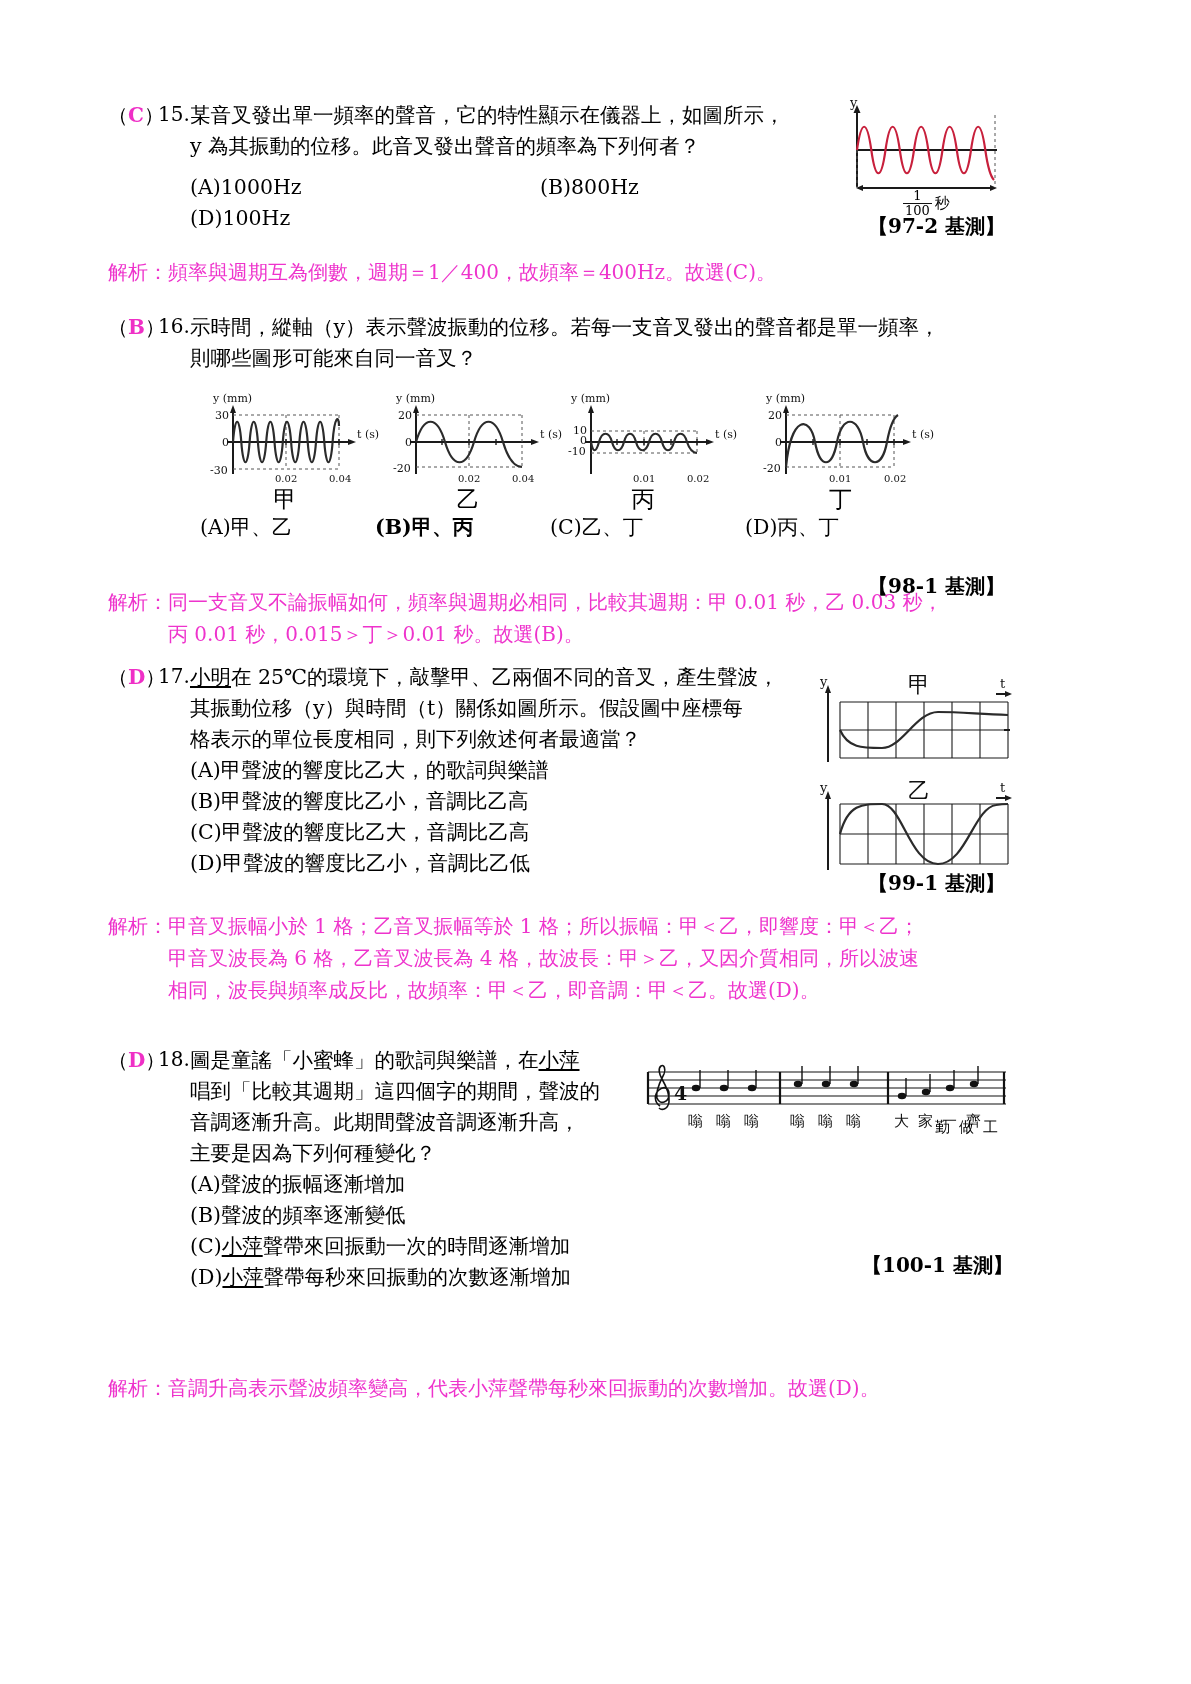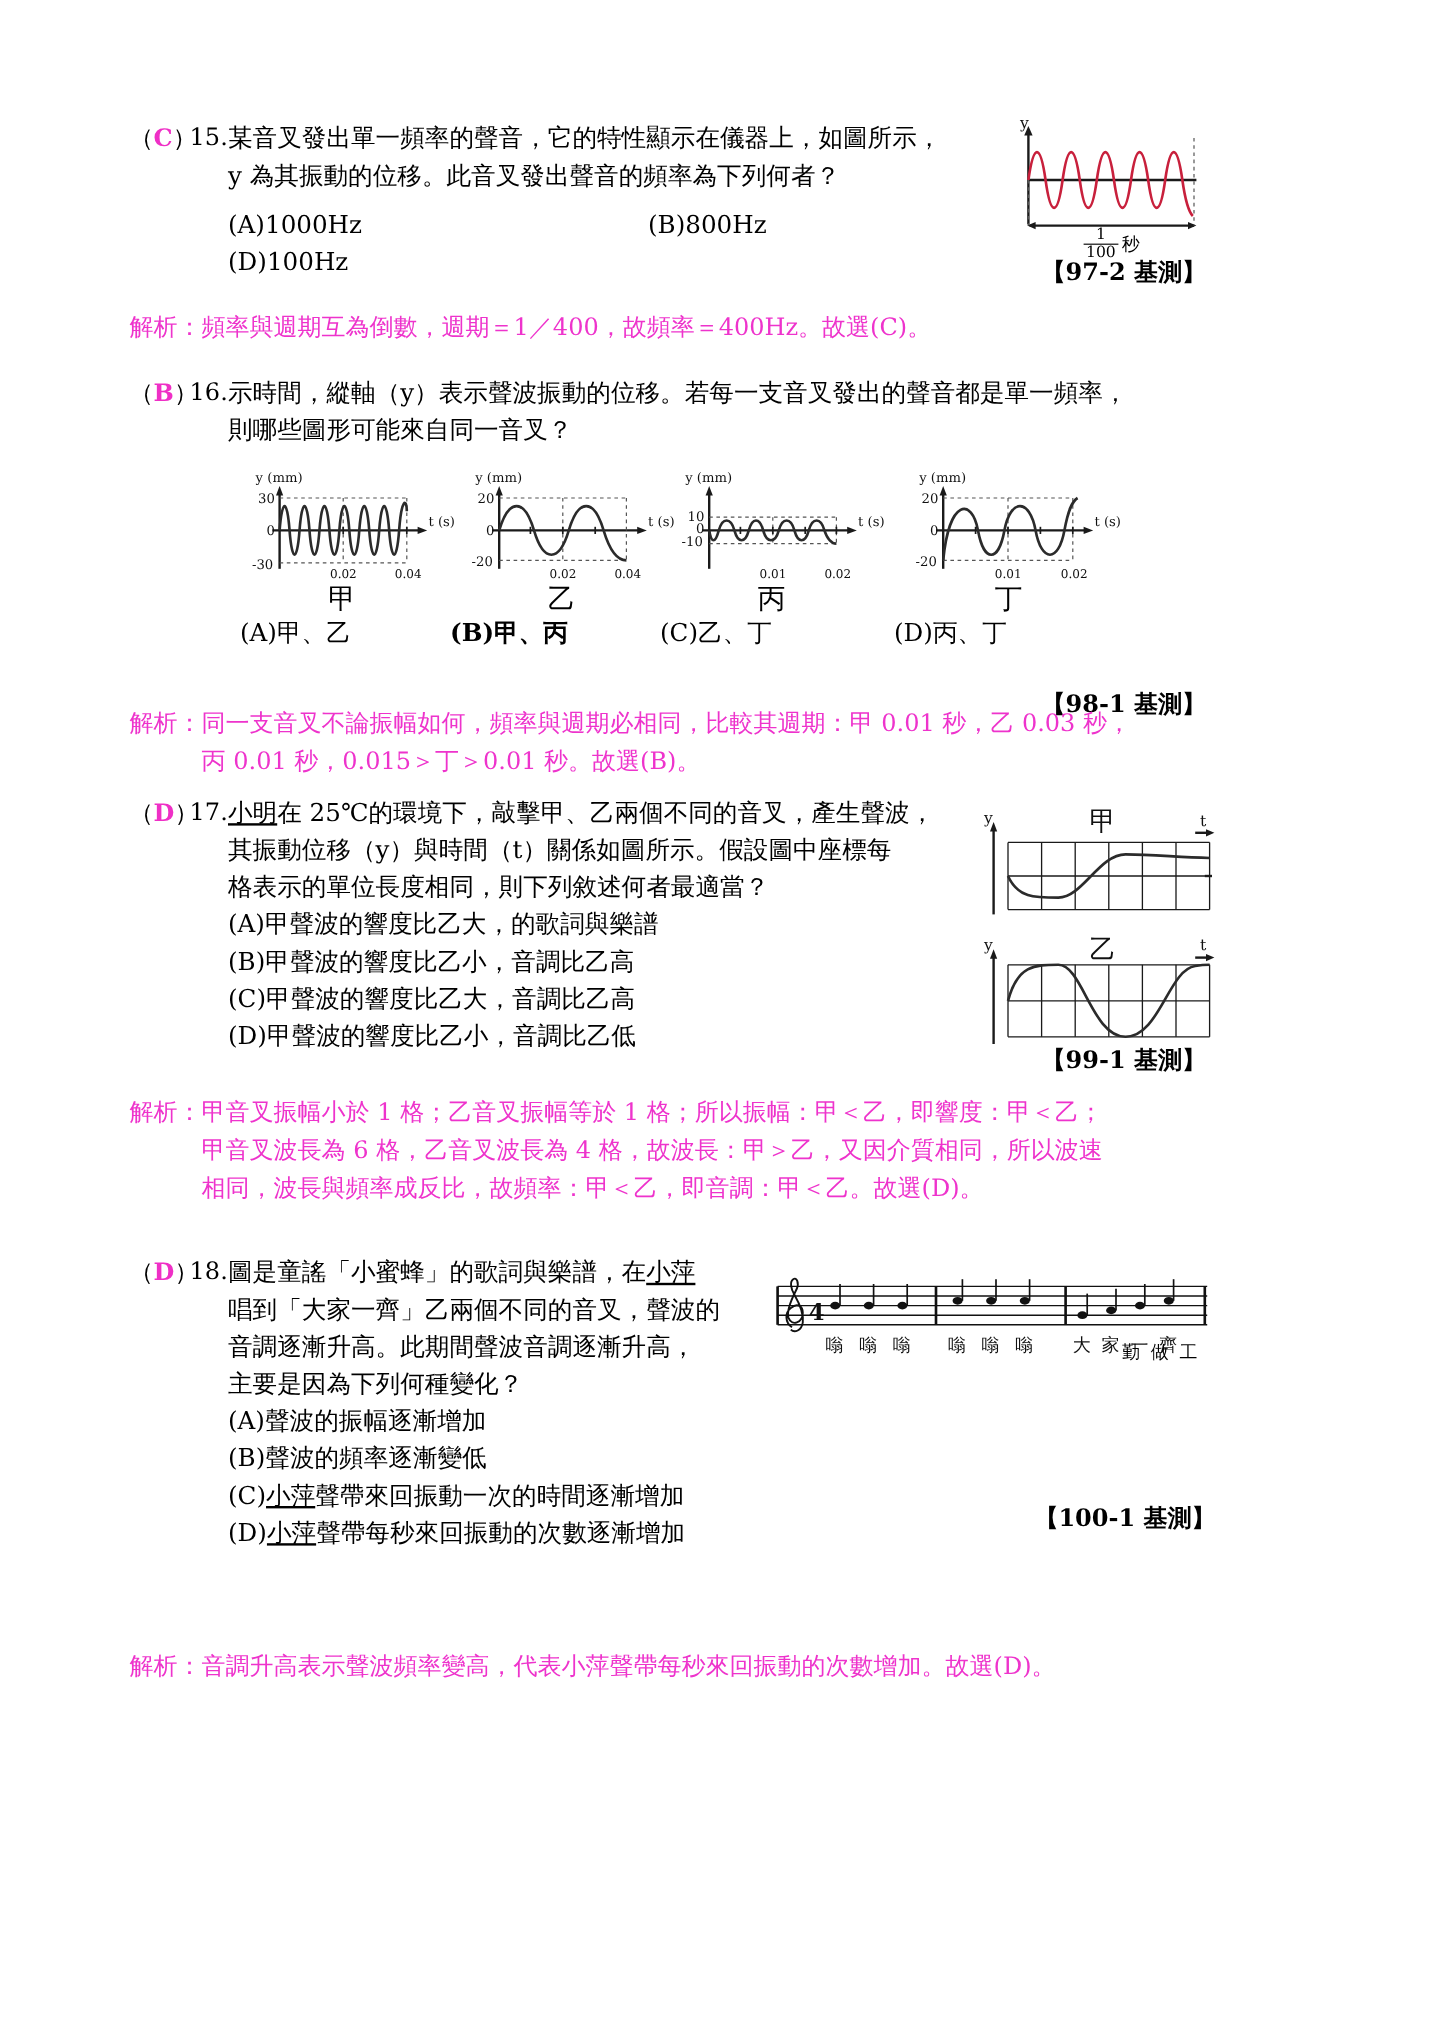--- a/index.html
+++ b/index.html
@@ -421,21 +421,21 @@
   <div class="qblock" style="left:108px; top:1045px;">
     <div style="display:flex; align-items:flex-start;">
       <div class="ans-paren" style="width:50px; flex:0 0 50px; padding-top:2px;">
         （<span class="ans-letter">D</span>）
       </div>
       <div class="qnum" style="width:32px; flex:0 0 32px; padding-top:2px;">18.</div>
       <div style="width:520px;">
         <div class="qtext">
           <span>圖是童謠「小蜜蜂」的歌詞與樂譜，在</span><span class="uline">小萍</span>
         </div>
-        <div class="qtext">唱到「大家一齊」乙兩個不同的音叉，聲波的</div>
+        <div class="qtext">唱到「比較其週期」這四個字的期間，聲波的</div>
         <div class="qtext">音調逐漸升高。此期間聲波音調逐漸升高，</div>
         <div class="qtext">主要是因為下列何種變化？</div>
         <div class="opt-row"><span>(A)</span><span>聲波的振幅逐漸增加</span></div>
         <div class="opt-row"><span>(B)</span><span>聲波的頻率逐漸變低</span></div>
         <div class="opt-row"><span>(C)</span><span class="uline">小萍</span><span>聲帶來回振動一次的時間逐漸增加</span></div>
         <div class="opt-row"><span>(D)</span><span class="uline">小萍</span><span>聲帶每秒來回振動的次數逐漸增加</span></div>
       </div>
     </div>
   </div>
 

